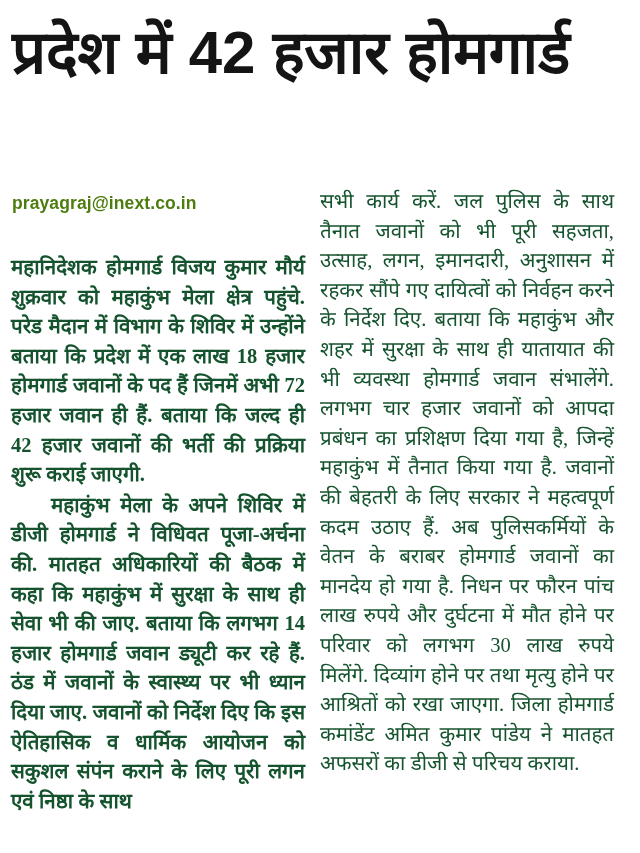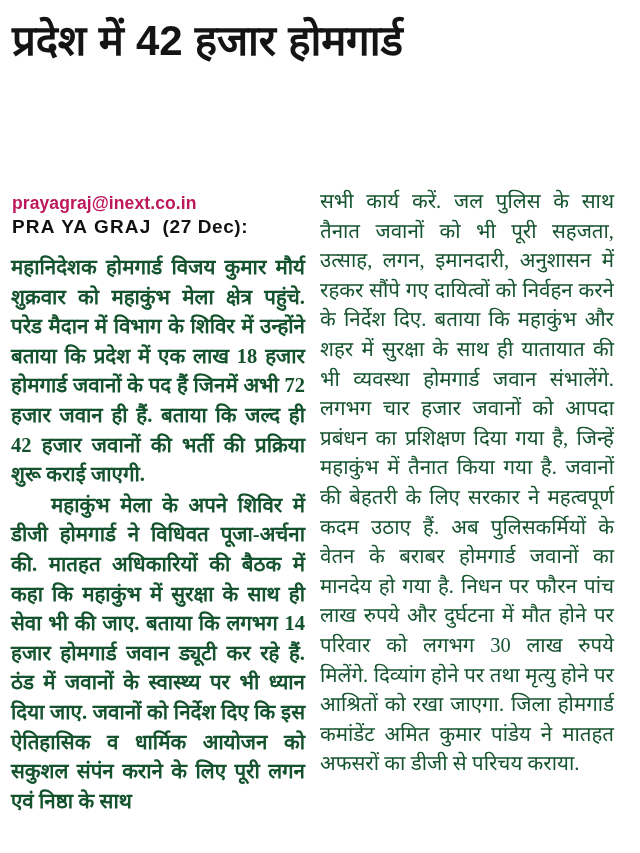--- a/index.html
+++ b/index.html
@@ -22,21 +22,21 @@
     box-sizing: border-box;
     padding: 14px 10px 0 10px;
   }
 
   
   .headline {
     margin: 0;
     padding: 0 0 0 2px;
     font-family: "Liberation Sans", "DejaVu Sans", sans-serif;
     font-weight: bold;
-    font-size: 42px;
+    font-size: 60px;
     line-height: 1.30;
     letter-spacing: -0.2px;
     color: #141414;
     word-spacing: 1px;
   }
   .headline-line {
     display: block;
     white-space: nowrap;
   }
 
@@ -45,21 +45,21 @@
     position: absolute;
     left: 12px;
     top: 193px;
     width: 300px;
   }
   .email {
     font-family: "Liberation Sans", "DejaVu Sans", sans-serif;
     font-weight: bold;
     font-size: 17.5px;
     line-height: 1.15;
-    color: #be185d;
+    color: #4d7c0f;
     letter-spacing: 0.1px;
     margin: 0;
   }
   .dateline {
     font-family: "Liberation Sans", "DejaVu Sans", sans-serif;
     font-weight: bold;
     font-size: 19px;
     line-height: 1.2;
     color: #111111;
     margin: 3px 0 0 0;
@@ -104,23 +104,20 @@
 <body>
 
 <div class="clipping">
 
   <h1 class="headline">
     <span class="headline-line">प्रदेश में 42 हजार होमगार्ड</span>
   </h1>
 
   <div class="byline-wrap">
     <div class="email">prayagraj@inext.co.in</div>
-    <div class="dateline">
-      <span class="place">PRA YA GRAJ</span><span class="date">(27   Dec):</span>
-    </div>
   </div>
 
   <div class="columns">
 
     <div class="col col-left">
       <p class="para cont">महानिदेशक होमगार्ड विजय कुमार मौर्य शुक्रवार को महाकुंभ मेला क्षेत्र पहुंचे. परेड मैदान में विभाग के शिविर में उन्होंने बताया कि प्रदेश में एक लाख 18 हजार होमगार्ड जवानों के पद हैं जिनमें अभी 72 हजार जवान ही हैं. बताया कि जल्द ही 42 हजार जवानों की भर्ती की प्रक्रिया शुरू कराई जाएगी.</p>
       <p class="para indent">महाकुंभ मेला के अपने शिविर में डीजी होमगार्ड ने विधिवत पूजा-अर्चना की. मातहत अधिकारियों की बैठक में कहा कि महाकुंभ में सुरक्षा के साथ ही सेवा भी की जाए. बताया कि लगभग 14 हजार होमगार्ड जवान ड्यूटी कर रहे हैं. ठंड में जवानों के स्वास्थ्य पर भी ध्यान दिया जाए. जवानों को निर्देश दिए कि इस ऐतिहासिक व धार्मिक आयोजन को सकुशल संपंन कराने के लिए पूरी लगन एवं निष्ठा के साथ</p>
     </div>
 
     <div class="col col-right">

